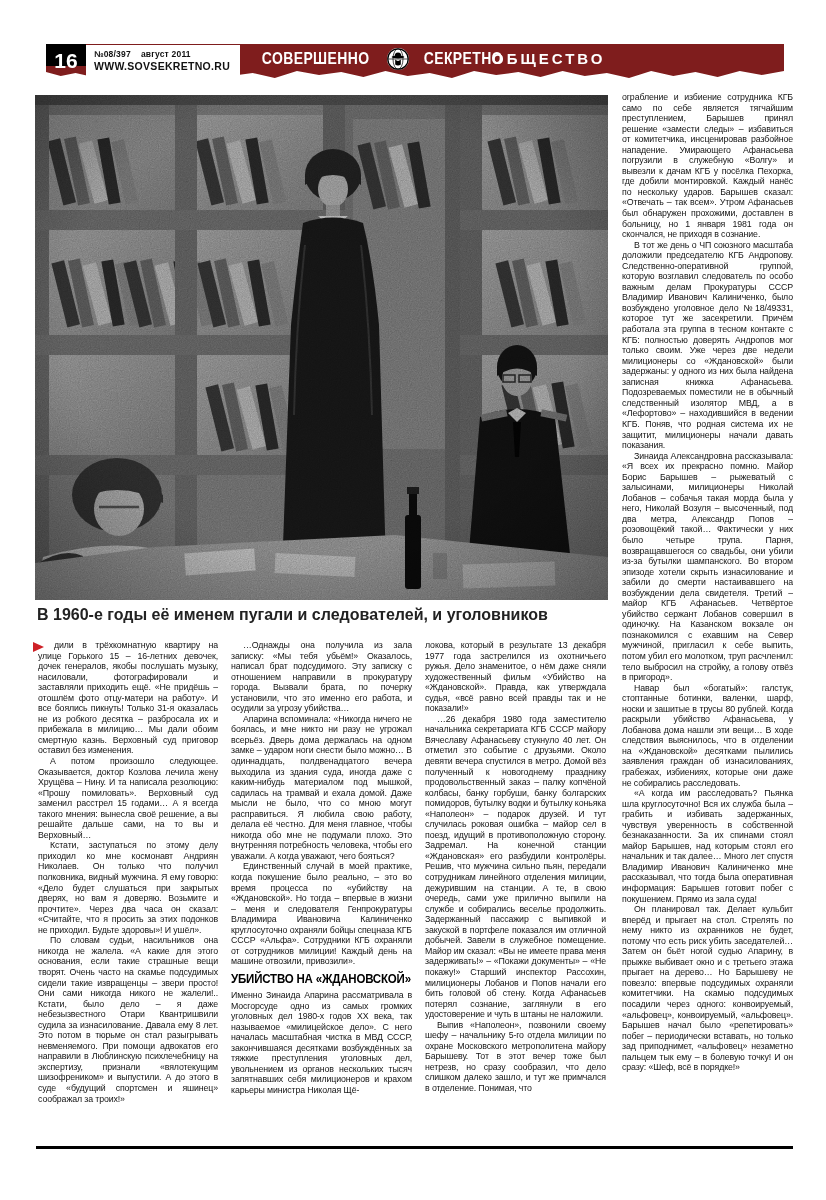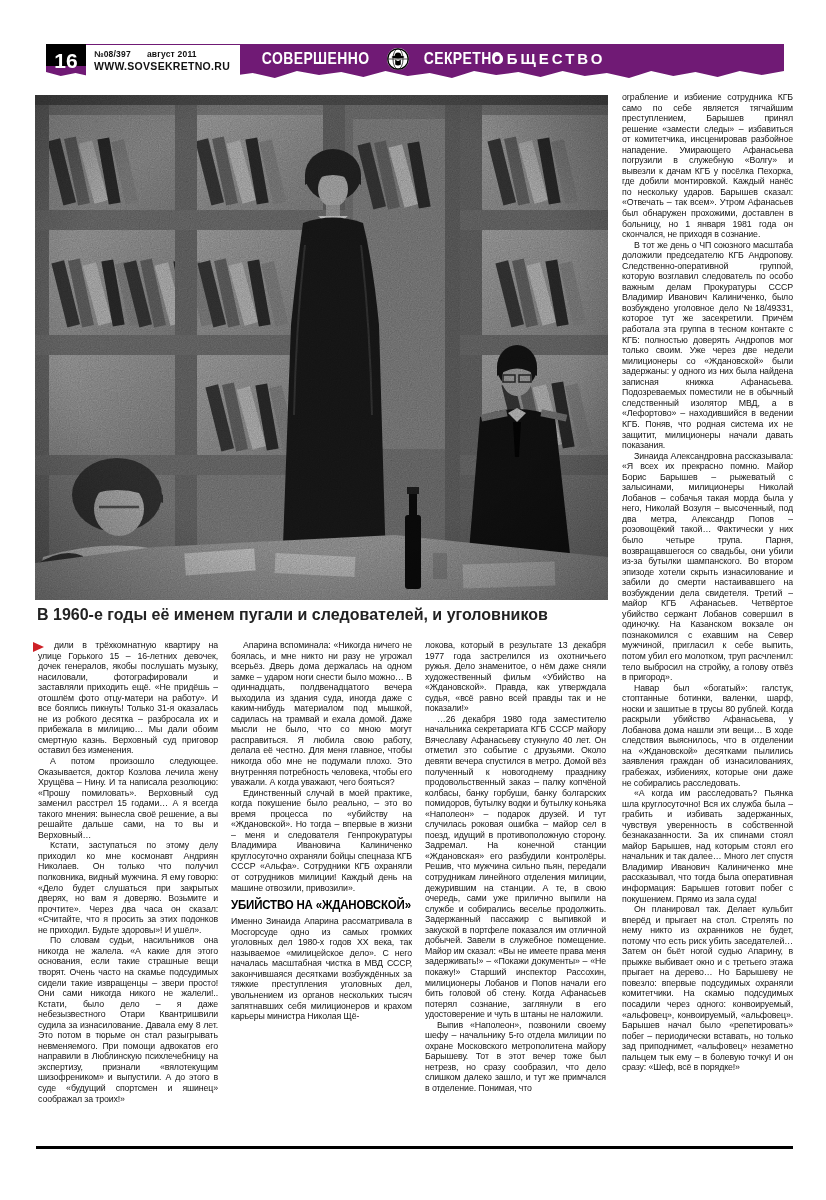--- a/index.html
+++ b/index.html
@@ -1,27 +1,27 @@
 <!DOCTYPE html>
 <html lang="ru"><head>
 <meta charset="utf-8">
 <style>
   * { margin:0; padding:0; box-sizing:border-box; }
   html,body { background:#ffffff; }
   body { width:826px; height:1200px; position:relative; font-family:"Liberation Sans","DejaVu Sans",sans-serif; color:#1a1a1a; }
   .page { position:absolute; inset:0; background:#fff; overflow:hidden; }
 
   
-  .headbar { position:absolute; left:46px; top:44px; width:738px; height:36px; background:#701a75;
+  .headbar { position:absolute; left:46px; top:44px; width:738px; height:36px; background:#7f1d1d;
     clip-path: polygon(0 0,100% 0,100% 27px,97% 31px,94% 27px,91% 33px,88% 28px,85% 32px,82% 27px,79% 34px,76% 29px,73% 32px,70% 27px,67% 33px,64% 28px,61% 31px,58% 27px,55% 34px,52% 29px,49% 32px,46% 27px,43% 33px,40% 28px,37% 31px,34% 27px,31% 34px,28% 29px,25% 32px,22% 27px,19% 33px,16% 28px,13% 31px,10% 27px,7% 34px,4% 29px,2% 32px,0 28px); }
   .pageno { position:absolute; left:46px; top:44px; width:40px; height:22px; background:#000; color:#fff;
     font-size:21px; font-weight:bold; line-height:34px; text-align:center; z-index:3; }
   .issuebox { position:absolute; left:86px; top:45px; width:154px; height:35px; background:#fff; z-index:3;
     padding:4px 8px 0 8px; }
-  .issue-line1 { font-size:8.5px; font-weight:bold; letter-spacing:.2px; color:#111; display:flex; gap:16px; }
+  .issue-line1 { font-size:8.5px; font-weight:bold; letter-spacing:.2px; color:#111; display:flex; gap:10px; }
   .issue-line2 { font-size:10.5px; font-weight:bold; letter-spacing:.3px; color:#111; margin-top:1px; }
   .masthead { position:absolute; left:204px; top:0; height:30px; display:flex; align-items:center; gap:5px; color:#fff; z-index:2; }
   .mast-word { font-size:17px; font-weight:bold; letter-spacing:.5px; display:inline-block; transform:scaleX(.82); transform-origin:center; white-space:nowrap; }
   .emblem { width:24px; height:24px; flex:0 0 auto; }
   .section-label { position:absolute; left:446px; top:0; height:30px; line-height:30px; color:#fff;
     font-size:15px; font-weight:bold; letter-spacing:3px; z-index:2; white-space:nowrap; }
 
   
   .photo { position:absolute; left:35px; top:95px; width:573px; height:505px; background:#909090; overflow:hidden; }
   .photo svg { display:block; width:100%; height:100%; }
@@ -199,20 +199,21 @@
   <span class="cont-marker"></span>
 
   <div class="col c1">
     <p class="mk">дили в трёхкомнатную квартиру на улице Горького 15 – 16-летних девочек, дочек генералов, якобы послушать музыку, насиловали, фотографировали и заставляли приходить ещё. «Не придёшь – отошлём фото отцу-матери на работу». И все боялись пикнуть! Только 31-я оказалась не из робкого десятка – разбросала их и прибежала в милицию… Мы дали обоим смертную казнь. Верховный суд приговор оставил без изменения.</p>
     <p>А потом произошло следующее. Оказывается, доктор Козлова лечила жену Хрущёва – Нину. И та написала резолюцию: «Прошу помиловать». Верховный суд заменил расстрел 15 годами… А я всегда такого мнения: вынесла своё решение, а вы решайте дальше сами, на то вы и Верховный…</p>
     <p>Кстати, заступаться по этому делу приходил ко мне космонавт Андриян Николаев. Он только что получил полковника, видный мужчина. Я ему говорю: «Дело будет слушаться при закрытых дверях, но вам я доверяю. Возьмите и прочтите». Через два часа он сказал: «Считайте, что я просить за этих подонков не приходил. Будьте здоровы»! И ушёл».</p>
     <p>По словам судьи, насильников она никогда не жалела. «А какие для этого основания, если такие страшные вещи творят. Очень часто на скамье подсудимых сидели такие извращенцы – звери просто! Они сами никогда никого не жалели!.. Кстати, было дело – я даже небезызвестного Отари Квантришвили судила за изнасилование. Давала ему 8 лет. Это потом в тюрьме он стал разыгрывать невменяемого. При помощи адвокатов его направили в Люблинскую психлечебницу на экспертизу, признали «вялотекущим шизофреником» и выпустили. А до этого в суде «будущий спортсмен и яшинец» соображал за троих!»</p>
   </div>
 
   <div class="col c2">
+    <p>…Однажды она получила из зала записку: «Мы тебя убьём!» Оказалось, написал брат подсудимого. Эту записку с отношением направили в прокуратуру города. Вызвали брата, по почерку установили, что это именно его работа, и осудили за угрозу убийства…</p>
     <p>Апарина вспоминала: «Никогда ничего не боялась, и мне никто ни разу не угрожал всерьёз. Дверь дома держалась на одном замке – ударом ноги снести было можно… В одиннадцать, полдвенадцатого вечера выходила из здания суда, иногда даже с каким-нибудь материалом под мышкой, садилась на трамвай и ехала домой. Даже мысли не было, что со мною могут расправиться. Я любила свою работу, делала её честно. Для меня главное, чтобы никогда обо мне не подумали плохо. Это внутренняя потребность человека, чтобы его уважали. А когда уважают, чего бояться?</p>
     <p>Единственный случай в моей практике, когда покушение было реально, – это во время процесса по «убийству на «Ждановской». Но тогда – впервые в жизни – меня и следователя Генпрокуратуры Владимира Ивановича Калиниченко круглосуточно охраняли бойцы спецназа КГБ СССР «Альфа». Сотрудники КГБ охраняли от сотрудников милиции! Каждый день на машине отвозили, привозили».</p>
     <h2 class="subhead">УБИЙСТВО НА «ЖДАНОВСКОЙ»</h2>
     <p class="ni">Именно Зинаида Апарина рассматривала в Мосгорсуде одно из самых громких уголовных дел 1980-х годов XX века, так называемое «милицейское дело». С него началась масштабная чистка в МВД СССР, закончившаяся десятками возбуждённых за тяжкие преступления уголовных дел, увольнением из органов нескольких тысяч запятнавших себя милиционеров и крахом карьеры министра Николая Щё-</p>
   </div>
 
   <div class="col c3">
     <p class="ni">локова, который в результате 13 декабря 1977 года застрелился из охотничьего ружья. Дело знаменитое, о нём даже сняли художественный фильм «Убийство на «Ждановской». Правда, как утверждала судья, «всё равно всей правды так и не показали!»</p>
     <p>…26 декабря 1980 года заместителю начальника секретариата КГБ СССР майору Вячеславу Афанасьеву стукнуло 40 лет. Он отметил это событие с друзьями. Около девяти вечера спустился в метро. Домой вёз полученный к новогоднему празднику продовольственный заказ – палку копчёной колбасы, банку горбуши, банку болгарских помидоров, бутылку водки и бутылку коньяка «Наполеон» – подарок друзей. И тут случилась роковая ошибка – майор сел в поезд, идущий в противоположную сторону. Задремал. На конечной станции «Ждановская» его разбудили контролёры. Решив, что мужчина сильно пьян, передали сотрудникам линейного отделения милиции, дежурившим на станции. А те, в свою очередь, сами уже прилично выпили на службе и собирались веселье продолжить. Задержанный пассажир с выпивкой и закуской в портфеле показался им отличной добычей. Завели в служебное помещение. Майор им сказал: «Вы не имеете права меня задерживать!» – «Покажи документы» – «Не покажу!» Старший инспектор Рассохин, милиционеры Лобанов и Попов начали его бить головой об стену. Когда Афанасьев потерял сознание, заглянули в его удостоверение и чуть в штаны не наложили.</p>
     <p>Выпив «Наполеон», позвонили своему шефу – начальнику 5-го отдела милиции по охране Московского метрополитена майору Барышеву. Тот в этот вечер тоже был нетрезв, но сразу сообразил, что дело слишком далеко зашло, и тут же примчался в отделение. Понимая, что</p>

